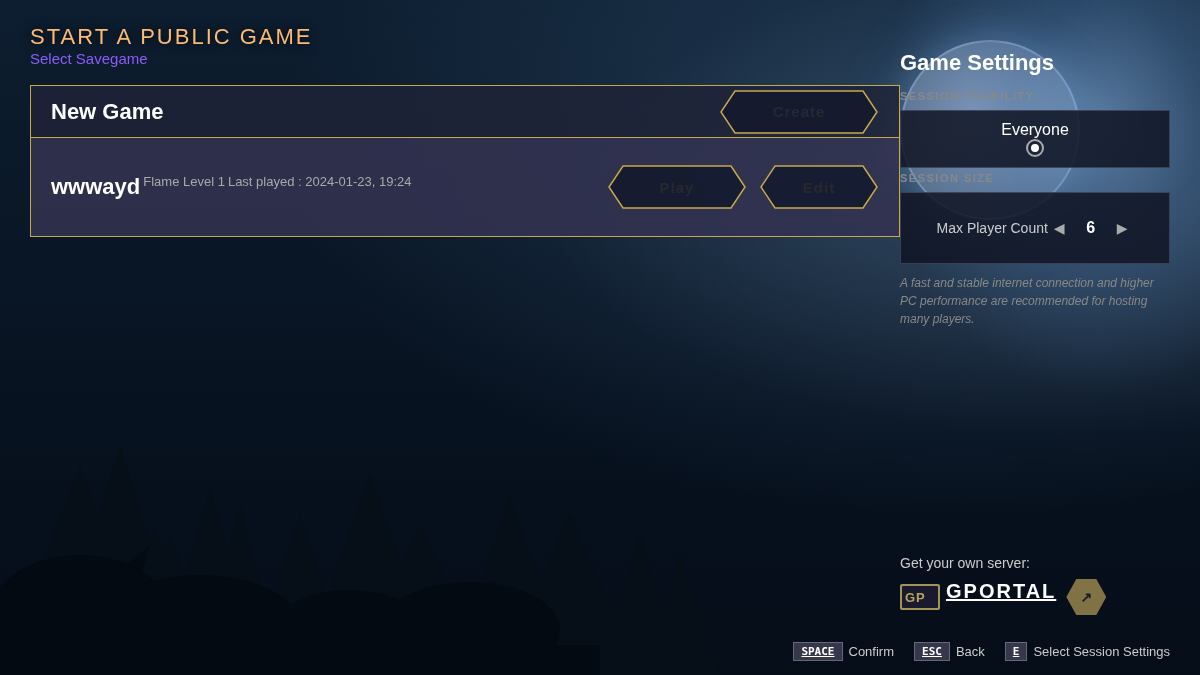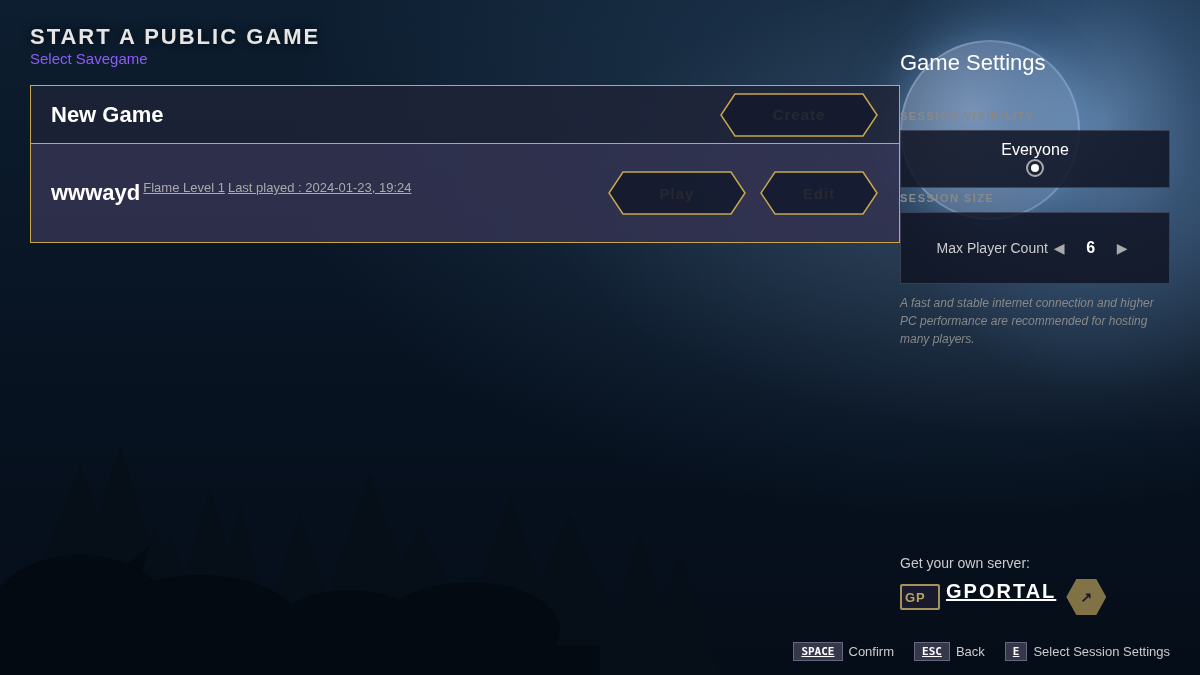--- a/index.html
+++ b/index.html
@@ -62,23 +62,23 @@
       position: absolute;
       inset: 0;
       z-index: 10;
       padding: 24px 30px;
       display: flex;
       flex-direction: column;
     }
 
     .page-title {
       font-size: 22px;
-      font-weight: 700;
+      font-weight: 400;
       letter-spacing: 2px;
-      color: #e5e5e5;
+      color: #fdba74;
       text-transform: uppercase;
       margin-bottom: 10px;
       text-shadow: 0 0 10px rgba(0,0,0,0.8);
     }
 
     
     .left-panel {
       position: absolute;
       top: 50px;
       left: 30px;
@@ -103,21 +103,21 @@
       border: 1px solid #c8a84b;
       background: rgba(30, 35, 55, 0.85);
       display: flex;
       align-items: center;
       justify-content: space-between;
       padding: 0 20px;
       position: relative;
     }
 
     .savegame-item.new-game {
-      height: 58px;
+      height: 52px;
       border-bottom: none;
     }
 
     .savegame-item.existing-game {
       height: 100px;
       background: rgba(50, 50, 80, 0.88);
     }
 
     .savegame-name {
       font-size: 22px;
@@ -127,21 +127,20 @@
 
     .savegame-details {
       display: flex;
       flex-direction: row;
       gap: 3px;
     }
 
     .savegame-sub {
       font-size: 13px;
       color: #aaa;
-      text-decoration: underline;
     }
 
     .savegame-actions {
       display: flex;
       gap: 12px;
       align-items: center;
     }
 
     .btn-create {
       width: 160px;
@@ -183,23 +182,23 @@
     
     .right-panel {
       position: absolute;
       top: 50px;
       right: 30px;
       width: 270px;
     }
 
     .settings-title {
       font-size: 22px;
-      font-weight: 400;
+      font-weight: 700;
       color: #ffffff;
-      margin-bottom: 34px;
+      margin-bottom: 14px;
     }
 
     .settings-section {
       margin-bottom: 4px;
     }
 
     .settings-section-label {
       font-size: 11px;
       font-weight: 600;
       color: #888;

